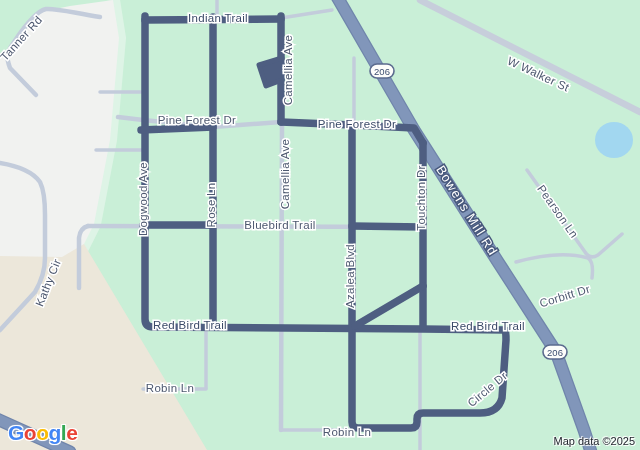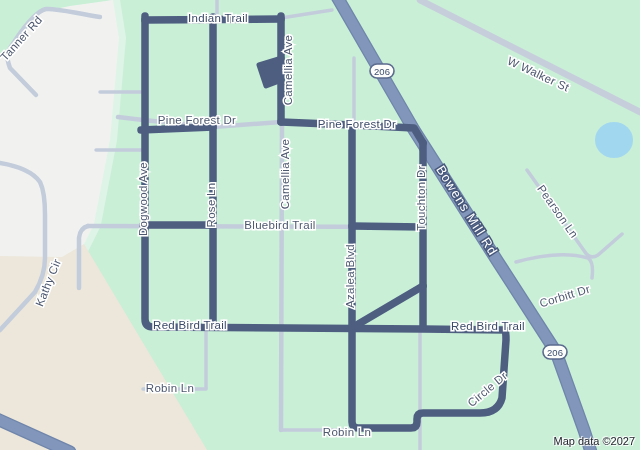--- a/index.html
+++ b/index.html
@@ -136,14 +136,15 @@
           <rect x="370" y="64" width="24" height="14" rx="7" class="shield-bg"></rect>
           <text x="382" y="72" class="shield-txt">206</text>
         </g>
         <g>
           <rect x="543" y="345" width="24" height="14" rx="7" class="shield-bg"></rect>
           <text x="555" y="353" class="shield-txt">206</text>
         </g>
       </g>
   </svg>
 
-  <div class="attribution">Map data ©2027</div>
+  <div class="google-logo" id="google-logo"><span style="color: rgb(66, 133, 244);">G</span><span style="color: rgb(234, 67, 53);">o</span><span style="color: rgb(251, 188, 5);">o</span><span style="color: rgb(66, 133, 244);">g</span><span style="color: rgb(52, 168, 83);">l</span><span style="color: rgb(234, 67, 53);">e</span></div>
+  <div class="attribution">Map data ©2025</div>
 </div>
 
 </body></html>

